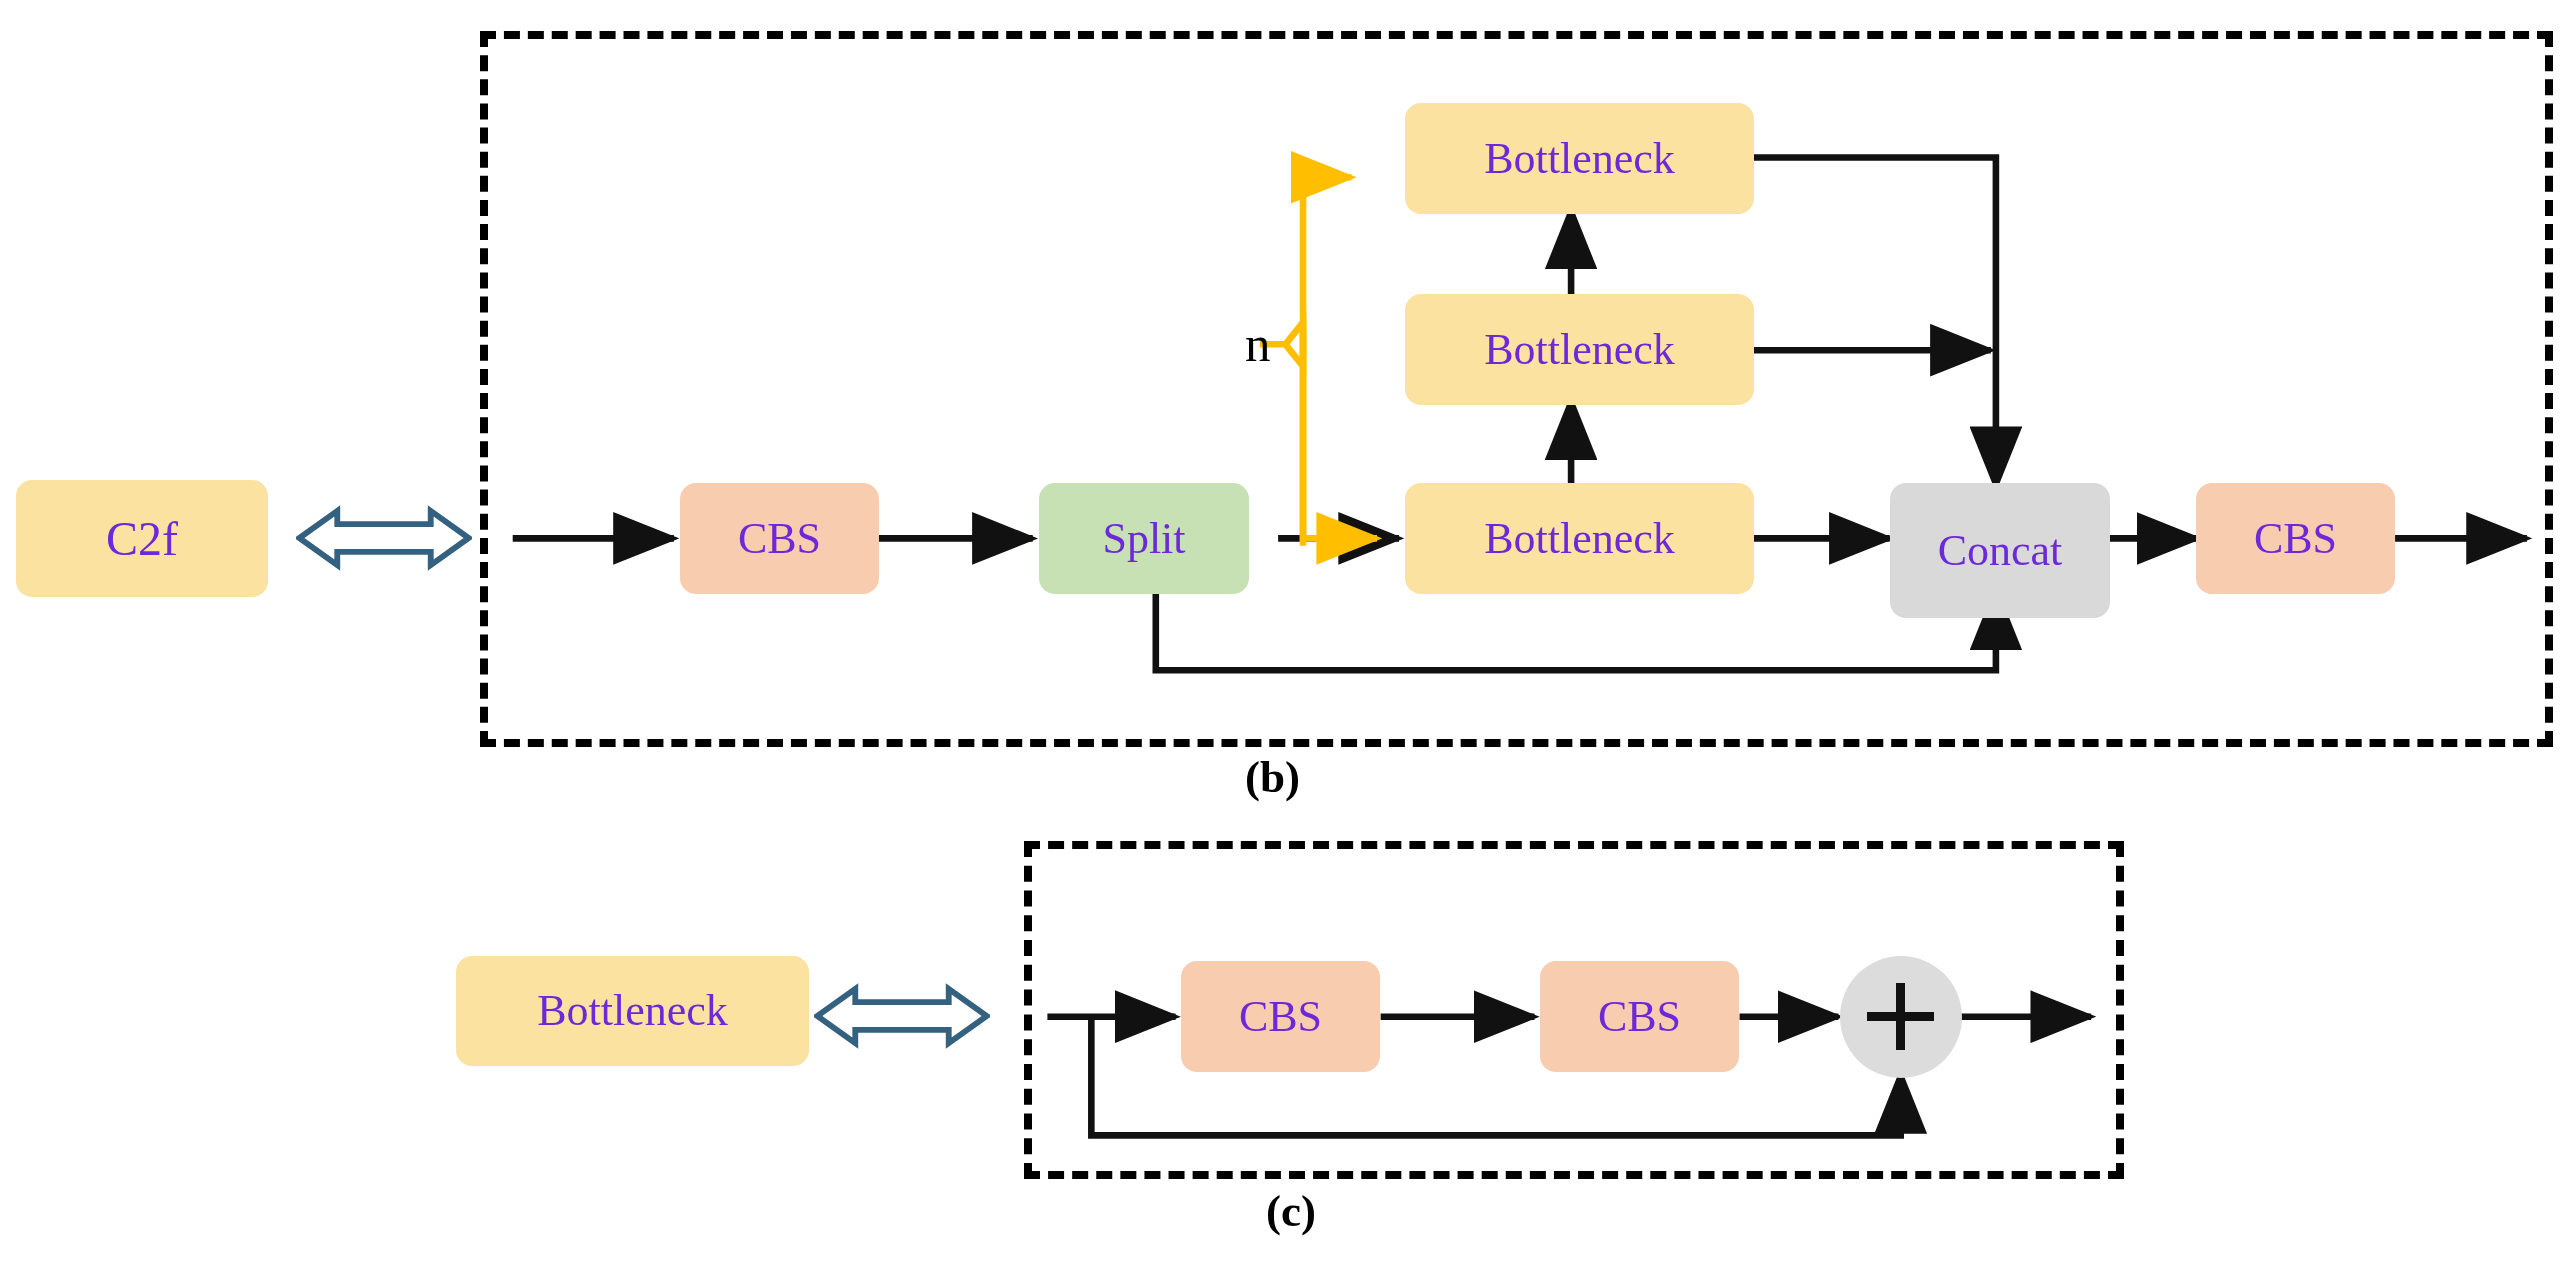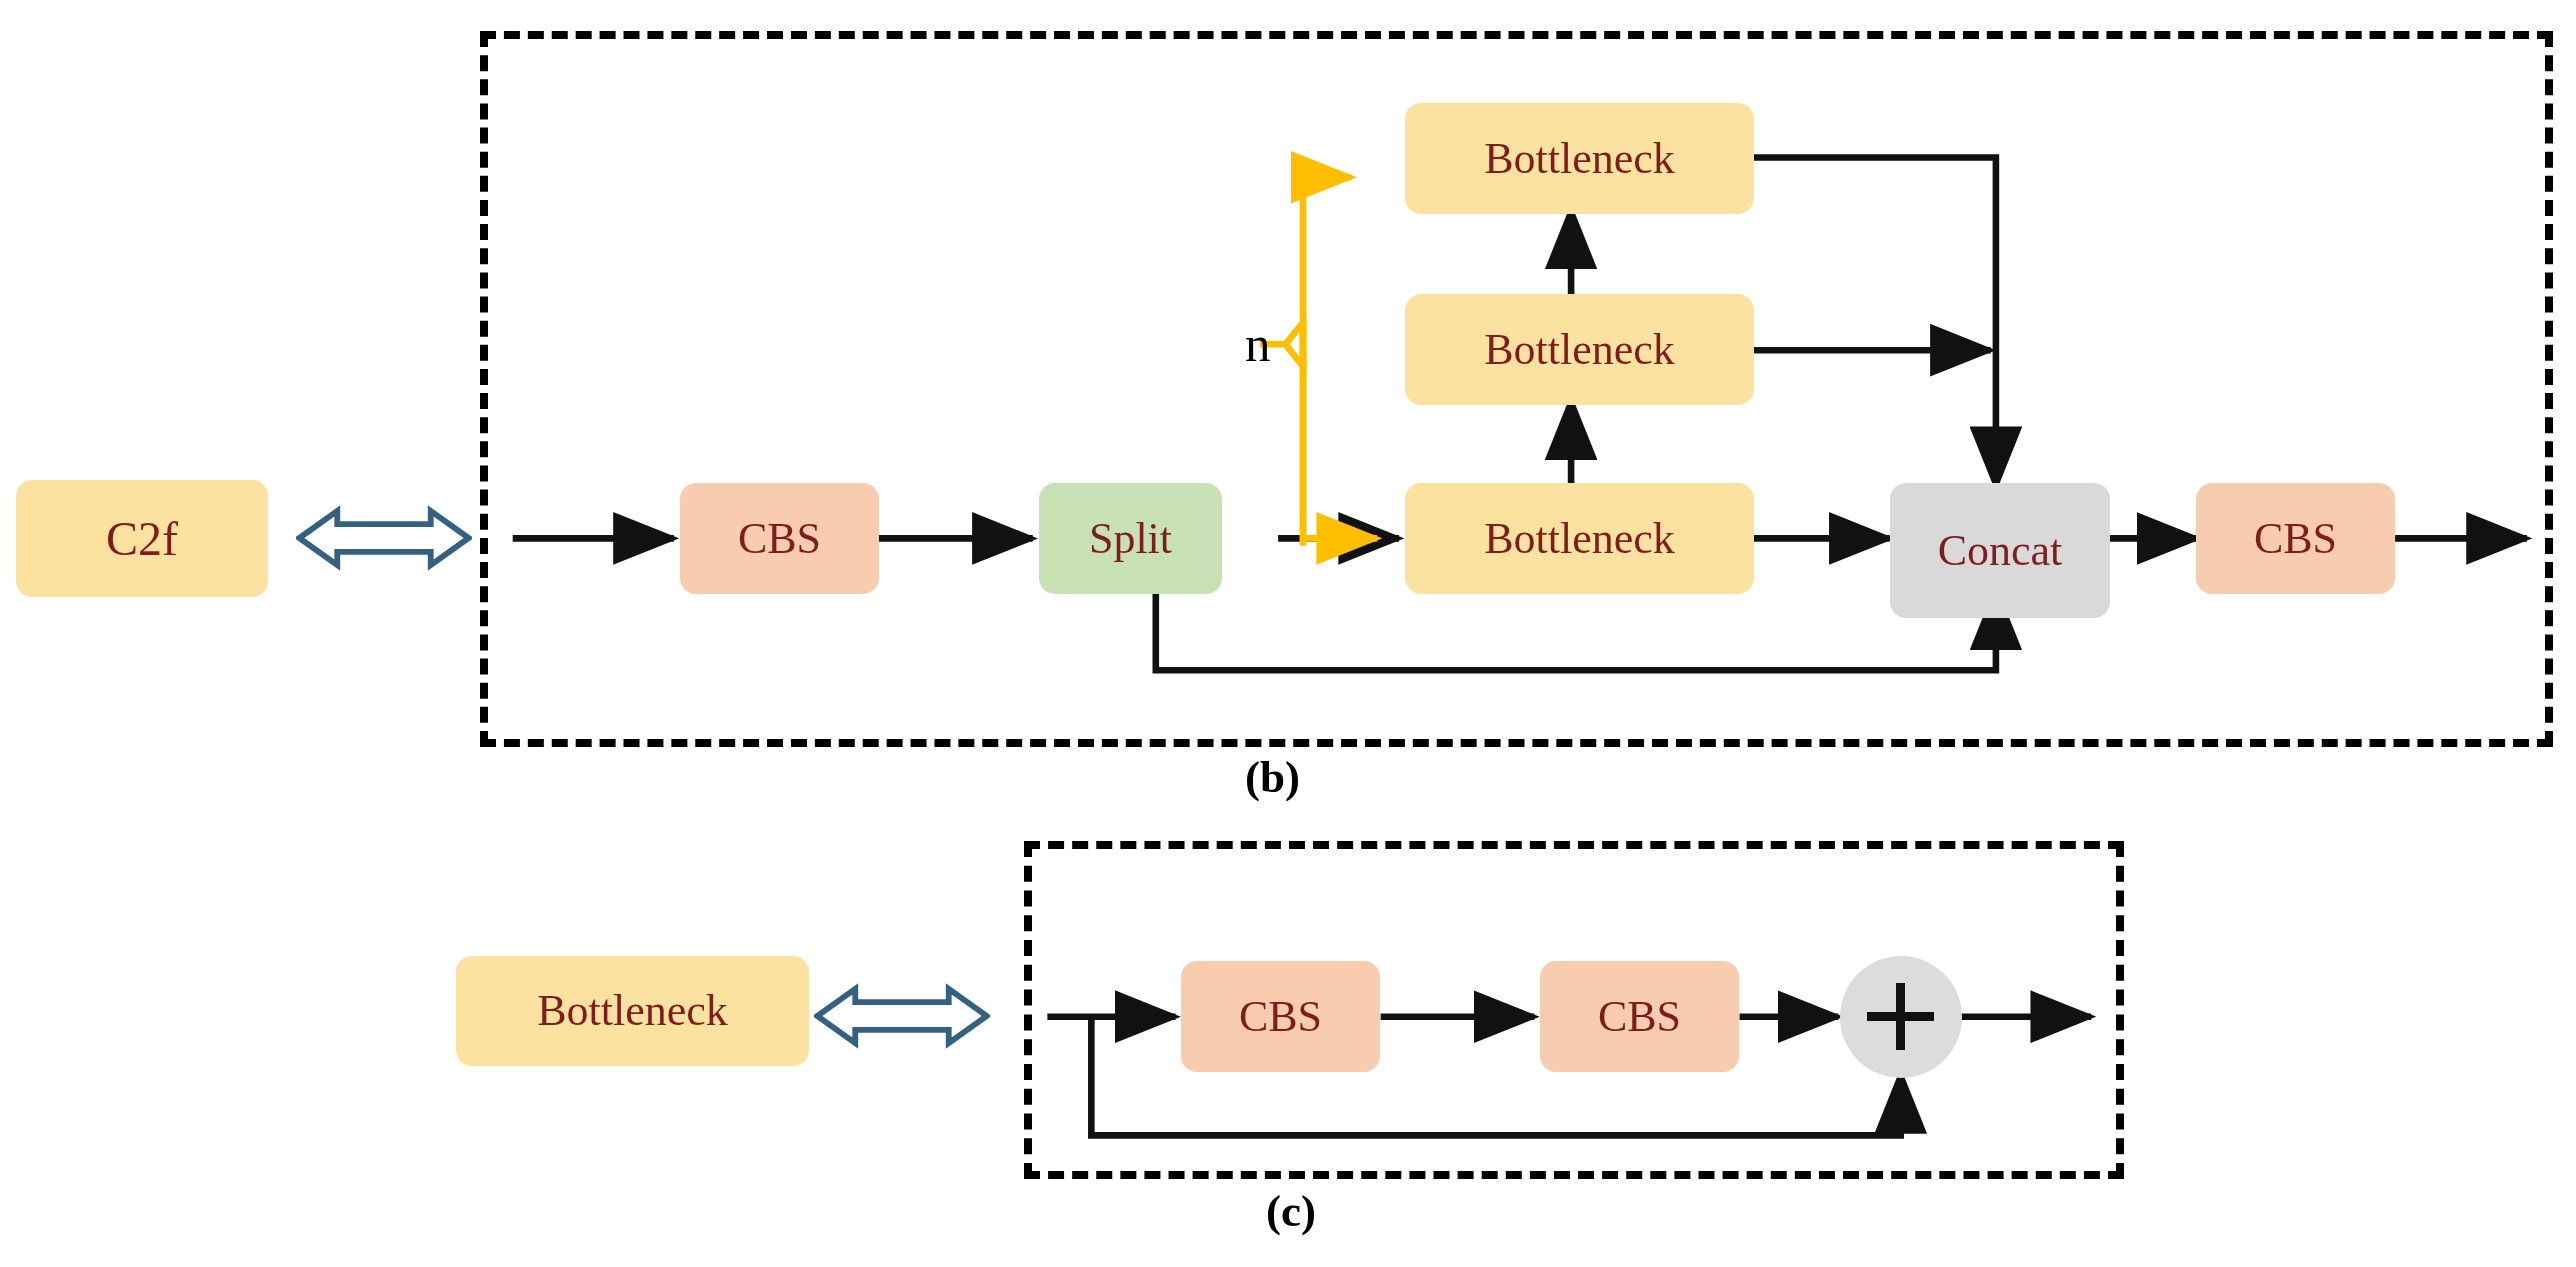--- a/index.html
+++ b/index.html
@@ -8,21 +8,21 @@
     font-family:"Liberation Serif","DejaVu Serif",serif;
     overflow:hidden;position:relative;
   }
   #stage{position:relative;width:2576px;height:1268px;background:#fff;}
 
   
   .node{
     position:absolute;
     display:flex;align-items:center;justify-content:center;
     border-radius:16px;
-    color:#7f1d1d;
+    color:#6d28d9;
     font-family:"Liberation Serif","DejaVu Serif",serif;
     line-height:1;
     white-space:nowrap;
     user-select:none;
   }
   .node.yellow{background:#FCE2A0;}
   .node.salmon{background:#F8CCAE;}
   .node.green {background:#C7E1B5;}
   .node.grey  {background:#D9D9D9;}
 
@@ -111,21 +111,21 @@
   </div>
 
   <svg style="position:absolute;left:296px;top:492px;width:176px;height:92px;" viewBox="0 0 240 126" xmlns="http://www.w3.org/2000/svg">
     <path d="M 56,26 L 56,44 L 184,44 L 184,26 L 236,63 L 184,100 L 184,82 L 56,82 L 56,100 L 4,63 Z" fill="#ffffff" stroke="#34617F" stroke-width="8" stroke-linejoin="miter"></path>
   </svg>
 
   <div class="node salmon" style="left:680px;top:483px;width:199px;height:111px;font-size:44px;">
     <span>CBS</span>
   </div>
 
-  <div class="node green" style="left:1039px;top:483px;width:183px;height:111px;font-size:44px;">
+  <div class="node green" style="left:1039px;top:483px;width:210px;height:111px;font-size:44px;">
     <span>Split</span>
   </div>
 
   <div class="node yellow" style="left:1405px;top:103px;width:349px;height:111px;font-size:44px;">
     <span>Bottleneck</span>
   </div>
 
   <div class="node yellow" style="left:1405px;top:294px;width:349px;height:111px;font-size:44px;">
     <span>Bottleneck</span>
   </div>

